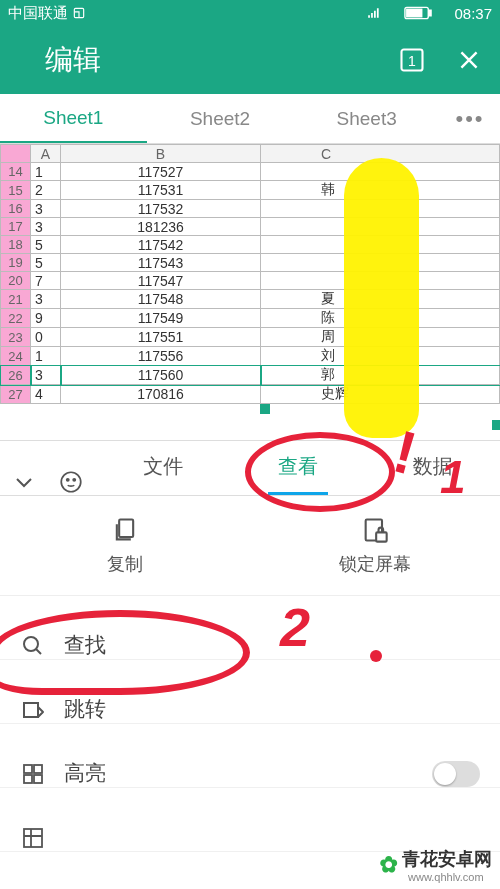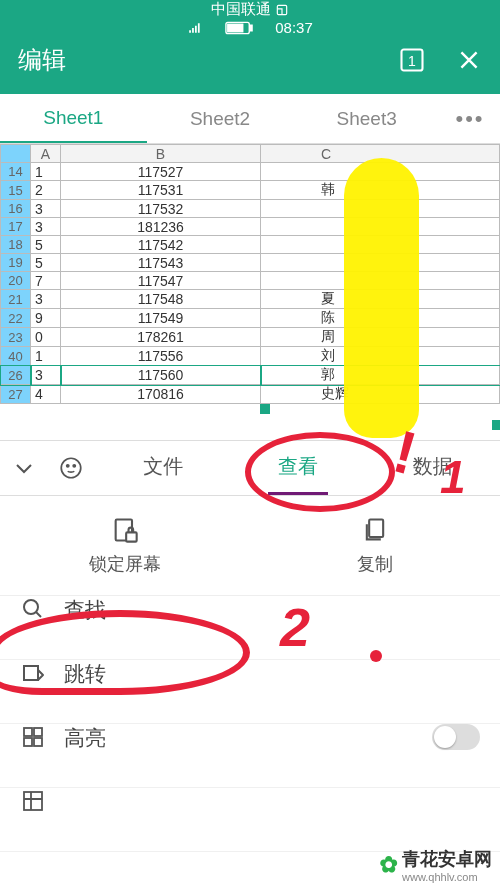--- a/index.html
+++ b/index.html
@@ -1,51 +1,51 @@
 <!DOCTYPE html>
 <html><head>
 <meta charset="utf-8">
 <style>
   * { box-sizing: border-box; margin: 0; padding: 0; }
   body { width: 500px; height: 889px; overflow: hidden; font-family: -apple-system, sans-serif; background: #fff; position: relative; }
-  .status-bar { background: #1ba784; color: #fff; height: 26px; display: flex; align-items: center; padding: 0 8px; font-size: 15px; flex-direction: column; }
+  .status-bar { background: #1ba784; color: #fff; height: 26px; display: flex; align-items: center; padding: 0 8px; font-size: 15px; }
   .status-left { flex: 1; display: flex; align-items: center; gap: 4px; }
   .status-right { display: flex; align-items: center; gap: 22px; }
   .app-bar { background: #1ba784; color: #fff; height: 68px; display: flex; align-items: center; padding: 0 18px; }
-  .app-title { font-size: 24px; flex: 1; }
+  .app-title { font-size: 28px; flex: 1; margin-left: 27px; }
   .app-actions { display: flex; align-items: center; gap: 30px; }
   .tab-row { height: 50px; display: flex; align-items: center; border-bottom: 1px solid #ddd; }
   .tab { flex: 1; text-align: center; font-size: 19px; color: #888; padding: 12px 0; }
   .tab.active { color: #1ba784; border-bottom: 2px solid #1ba784; }
   .tab.more { flex: 0 0 60px; color: #888; font-size: 22px; letter-spacing: 2px; }
   .sheet { position: relative; height: 296px; overflow: hidden; background: #fff; }
   table { border-collapse: collapse; width: 100%; table-layout: fixed; }
   th, td { border: 1px solid #bbb; font-size: 14px; height: 18px; padding: 0 4px; text-align: left; font-weight: normal; color: #333; overflow: hidden; white-space: nowrap; }
   th { background: #f3f3f3; text-align: center; color: #666; }
-  .rowhead { background: #7dd3fc; text-align: center; color: #666; width: 30px; font-size: 13px; }
+  .rowhead { background: #f9a8d4; text-align: center; color: #666; width: 30px; font-size: 13px; }
   .col-a { width: 30px; }
   .col-b { width: 200px; text-align: center; }
   .col-c { text-align: left; padding-left: 60px; }
   .highlight { position: absolute; background: #fff200; top: 14px; left: 344px; width: 75px; height: 280px; border-radius: 40px 40px 30px 30px; opacity: 0.95; z-index: 2; }
   .sel-row td { outline: 1px solid #1ba784; }
   .sel-handle { position: absolute; width: 10px; height: 10px; background: #1ba784; z-index: 3; }
-  .toolbar { height: 56px; display: flex; align-items: center; border-top: 1px solid #ddd; border-bottom: 1px solid #ddd; background: #fff; position: relative; }
+  .toolbar { height: 56px; display: flex; align-items: flex-end; border-top: 1px solid #ddd; border-bottom: 1px solid #ddd; background: #fff; position: relative; }
   .tb-left { display: flex; align-items: center; padding: 0 12px; gap: 22px; }
   .tb-tabs { flex: 1; display: flex; justify-content: space-around; }
   .tb-tab { font-size: 20px; color: #555; padding: 12px 10px; }
-  .tb-tab.active { color: #1ba784; border-bottom: 3px solid #701a75; }
+  .tb-tab.active { color: #1ba784; border-bottom: 3px solid #0ea5e9; }
   .quick-row { height: 100px; display: flex; border-bottom: 1px solid #eee; }
   .quick { flex: 1; display: flex; flex-direction: column; align-items: center; justify-content: center; gap: 8px; color: #555; font-size: 18px; }
-  .menu-item { height: 64px; display: flex; align-items: flex-start; padding: 0 20px; gap: 18px; font-size: 21px; color: #444; border-bottom: 1px solid #f0f0f0; position: relative; }
+  .menu-item { height: 64px; display: flex; align-items: flex-end; padding: 0 20px; gap: 18px; font-size: 21px; color: #444; border-bottom: 1px solid #f0f0f0; position: relative; }
   .menu-icon { width: 26px; height: 26px; display: flex; align-items: center; justify-content: center; }
   .toggle { width: 48px; height: 26px; background: #ddd; border-radius: 13px; position: relative; margin-left: auto; }
   .toggle::after { content: ''; position: absolute; width: 22px; height: 22px; background: #fff; border-radius: 50%; top: 2px; left: 2px; box-shadow: 0 1px 2px rgba(0,0,0,.3); }
   .watermark { position: absolute; bottom: 6px; right: 8px; display: flex; align-items: center; gap: 4px; z-index: 20; font-size: 18px; color: #333; font-weight: bold; }
   .wm-logo { color: #2cb34a; font-size: 22px; }
-  .wm-sub { font-size: 11px; font-weight: normal; color: #888; display: block; }
+  .wm-sub { font-size: 11px; font-weight: normal; color: #888; display: block; margin-left: 6px; }
   .anno { position: absolute; z-index: 10; pointer-events: none; }
   .circle1 { border: 6px solid #e6223a; border-radius: 50%; width: 150px; height: 80px; top: 432px; left: 245px; }
   .exclaim { color: #e6223a; font-size: 60px; font-weight: bold; top: 418px; left: 395px; transform: rotate(15deg); }
   .num1 { color: #e6223a; font-size: 46px; font-weight: bold; top: 450px; left: 440px; font-style: italic; }
   .circle2 { border: 7px solid #e6223a; border-radius: 50% 50% 50% 20%; width: 260px; height: 85px; top: 610px; left: -10px; }
   .num2 { color: #e6223a; font-size: 54px; font-weight: bold; top: 596px; left: 280px; font-style: italic; }
   .dot2 { background: #e6223a; width: 12px; height: 12px; border-radius: 50%; top: 650px; left: 370px; }
   svg { display: block; }
 </style>
 </head>
@@ -166,25 +166,25 @@
         </tr>
         <tr>
           <td class="rowhead">22</td>
           <td class="col-a">9</td>
           <td class="col-b">117549</td>
           <td class="col-c">陈</td>
         </tr>
         <tr>
           <td class="rowhead">23</td>
           <td class="col-a">0</td>
-          <td class="col-b">178261</td>
+          <td class="col-b">117551</td>
           <td class="col-c">周</td>
         </tr>
         <tr>
-          <td class="rowhead">40</td>
+          <td class="rowhead">24</td>
           <td class="col-a">1</td>
           <td class="col-b">117556</td>
           <td class="col-c">刘</td>
         </tr>
         <tr class="sel-row">
           <td class="rowhead">26</td>
           <td class="col-a">3</td>
           <td class="col-b">117560</td>
           <td class="col-c">郭</td>
         </tr>
@@ -218,35 +218,35 @@
     <div class="tb-tab">文件</div>
     <div class="tb-tab active">查看</div>
     <div class="tb-tab">数据</div>
   </div>
 </div>
 
 <div class="quick-row">
   <div class="quick">
     <span>
       <svg width="28" height="28" viewBox="0 0 24 24" fill="none" stroke="#555" stroke-width="1.8">
+          <rect x="7" y="3" width="12" height="15" rx="1"></rect>
+          <path d="M5 7v13h12"></path>
+        </svg>
+    </span>
+    <span>复制</span>
+  </div>
+  <div class="quick">
+    <span>
+      <svg width="28" height="28" viewBox="0 0 24 24" fill="none" stroke="#555" stroke-width="1.8">
           <rect x="4" y="3" width="14" height="18" rx="1"></rect>
           <rect x="13" y="14" width="9" height="8" rx="1" fill="#fff"></rect>
           <path d="M15 14v-2a2 2 0 014 0v2"></path>
         </svg>
     </span>
     <span>锁定屏幕</span>
-  </div>
-  <div class="quick">
-    <span>
-      <svg width="28" height="28" viewBox="0 0 24 24" fill="none" stroke="#555" stroke-width="1.8">
-          <rect x="7" y="3" width="12" height="15" rx="1"></rect>
-          <path d="M5 7v13h12"></path>
-        </svg>
-    </span>
-    <span>复制</span>
   </div>
 </div>
 
 <div class="menu-item">
   <span class="menu-icon">
     <svg width="24" height="24" viewBox="0 0 24 24" fill="none" stroke="#555" stroke-width="2">
         <circle cx="10" cy="10" r="7"></circle>
         <path d="M15 15l5 5"></path>
       </svg>
   </span>

